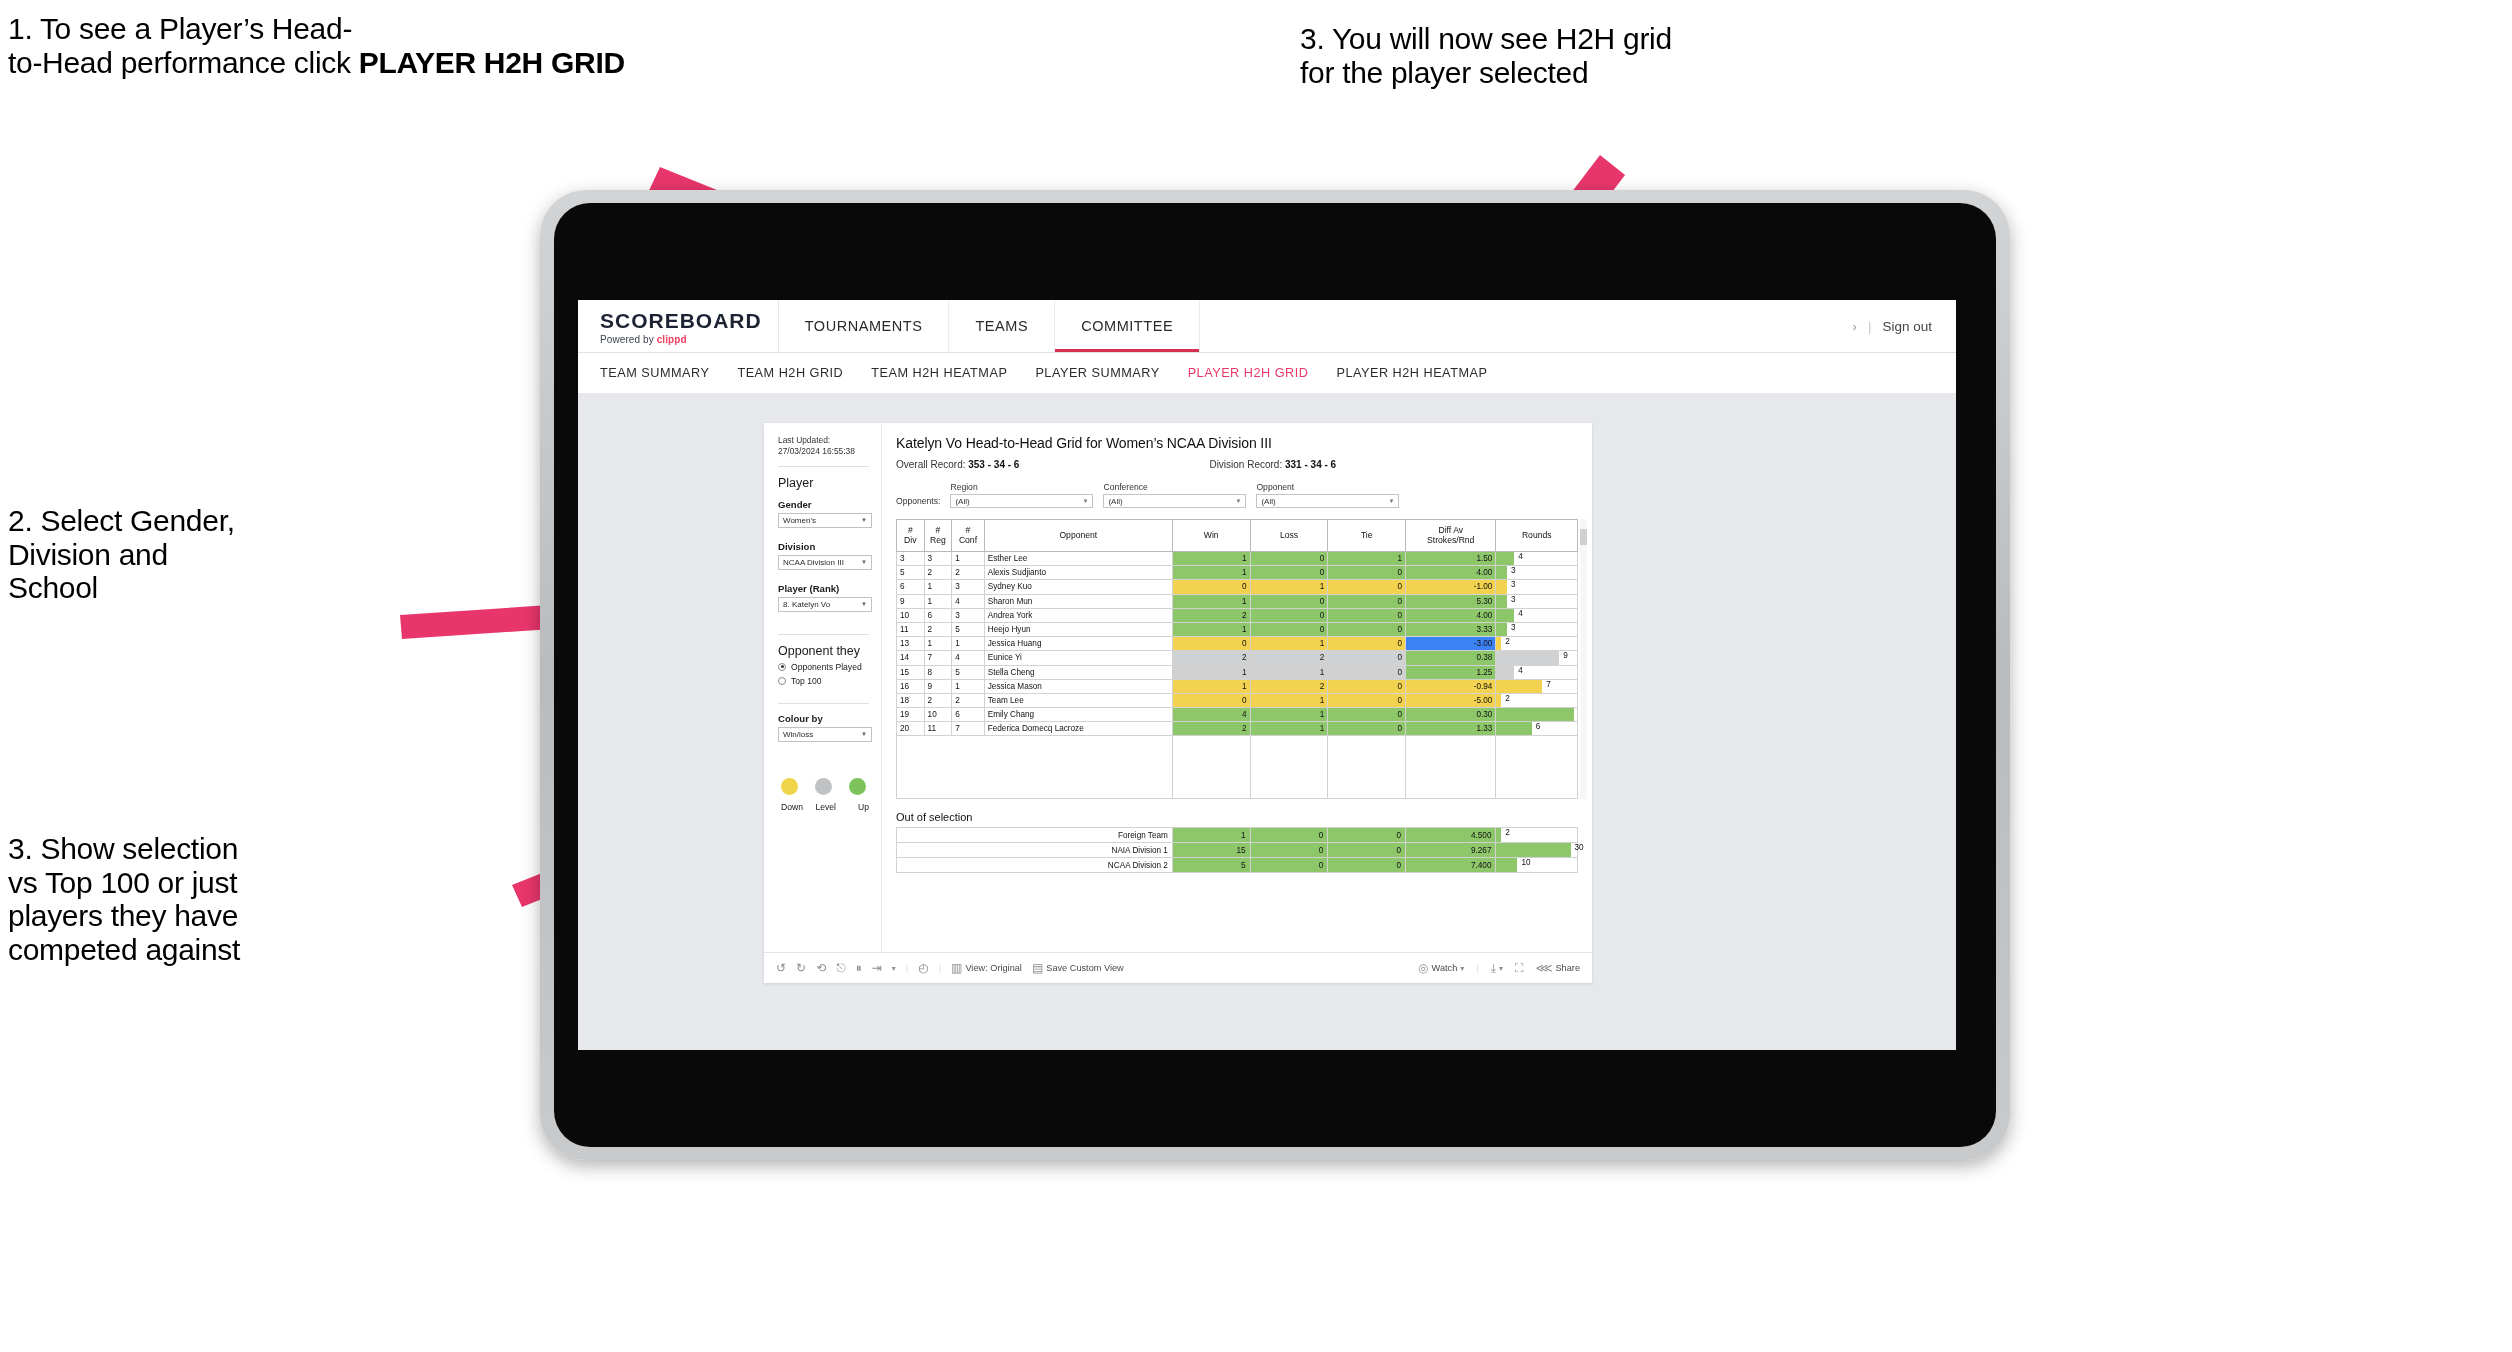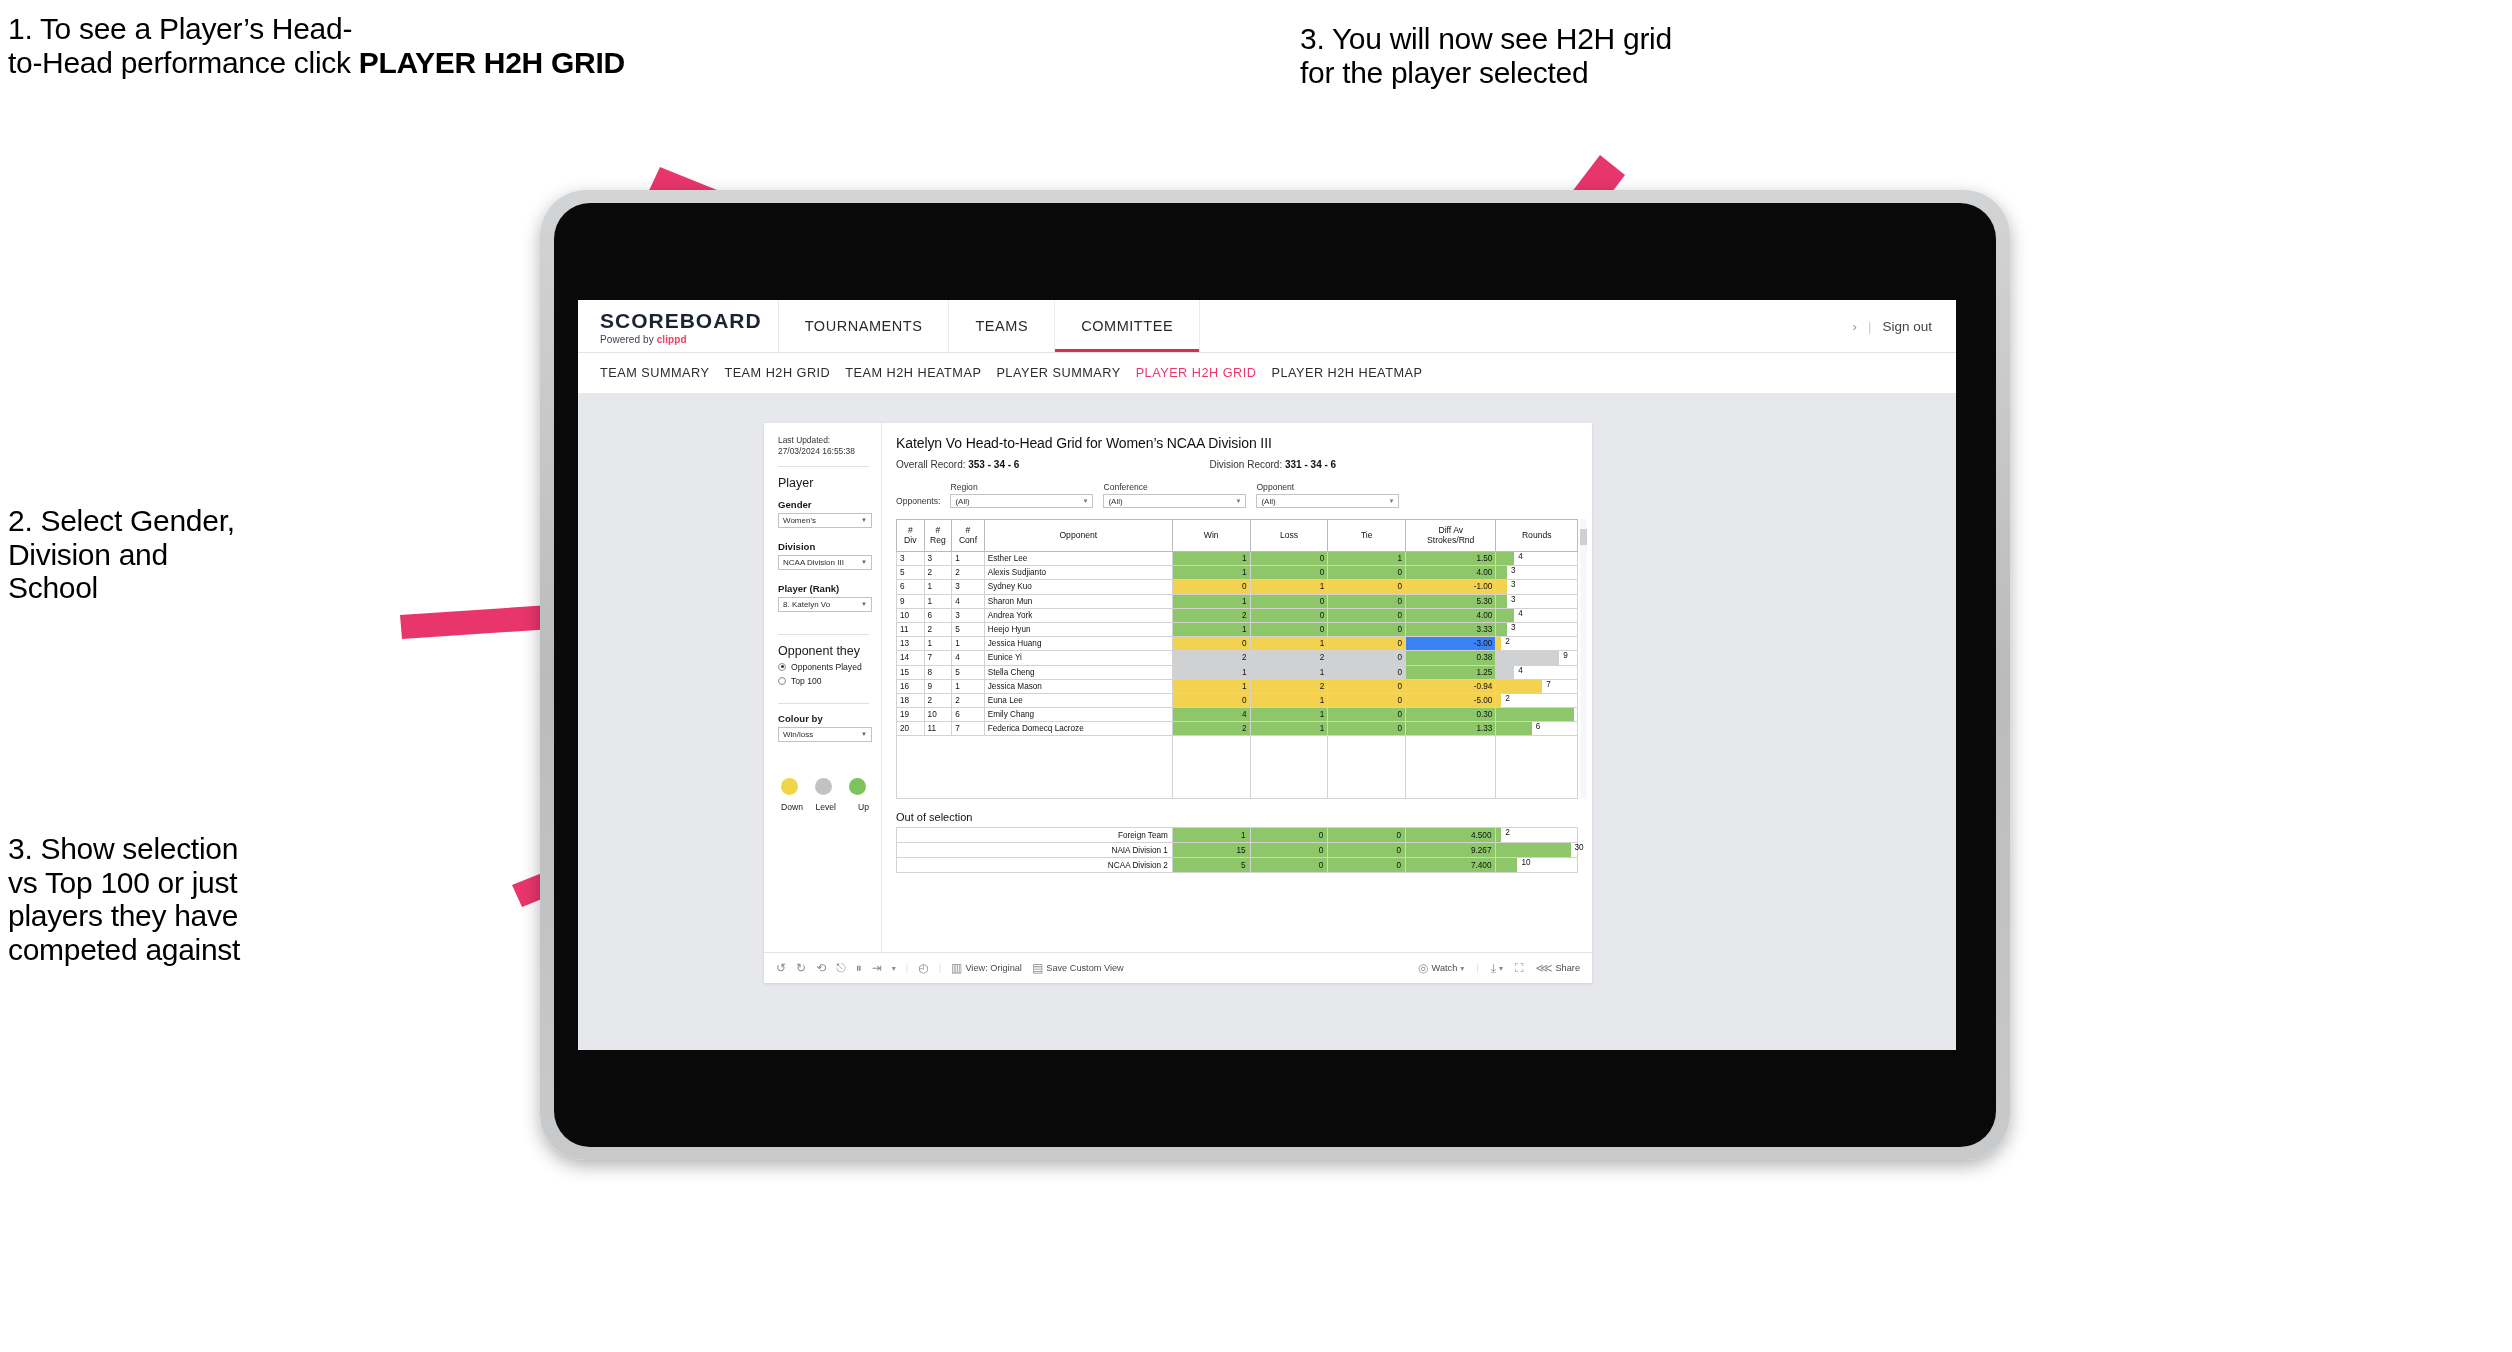--- a/index.html
+++ b/index.html
@@ -39,21 +39,21 @@
   .topnav .item{display:flex;align-items:center;padding:0 26px;font-size:14.5px;
                 color:#2a2a2a;letter-spacing:.55px;border-right:1px solid #ececec;
                 cursor:pointer;}
   .topnav .item.active{box-shadow:inset 0 -3px 0 #d4304f;}
   .topright{margin-left:auto;display:flex;align-items:center;gap:11px;
             padding-right:24px;font-size:13.5px;color:#444;}
   .topright .chev{color:#999;font-size:13px;}
   .topright .pipe{color:#c9c9c9;}
 
   .subnav{height:40px;background:#fff;display:flex;align-items:center;
-          padding-left:22px;gap:15px;border-bottom:1px solid #d9d9da;}
+          padding-left:22px;gap:28px;border-bottom:1px solid #d9d9da;}
   .subnav .tab{font-size:12.7px;letter-spacing:.5px;color:#2c2c2c;cursor:pointer;}
   .subnav .tab.active{color:#e8386b;}
 
   
   #workspace{position:absolute;left:0;right:0;top:93px;bottom:0;background:#e6e8ec;}
   #viz{position:absolute;left:186px;top:30px;width:828px;height:560px;background:#fff;
        box-shadow:0 1px 3px rgba(0,0,0,.10);display:flex;flex-direction:column;}
   .vizbody{flex:1;display:flex;min-height:0;}
 
   
@@ -416,21 +416,21 @@
                       <td class="r" style="background:#f2d24e">1</td>
                       <td class="r" style="background:#f2d24e">2</td>
                       <td class="r" style="background:#f2d24e">0</td>
                       <td class="r" style="background:#f2d24e">-0.94</td>
                       <td class="bar"><i style="width:57%;background:#f2d24e"></i><span style="position:absolute;left:57%;top:0">7</span>&nbsp;</td>
                     </tr>
                     <tr>
                       <td class="l">18</td>
                       <td class="l">2</td>
                       <td class="l">2</td>
-                      <td class="l">Euna Lee</td>
+                      <td class="l">Team Lee</td>
                       <td class="r" style="background:#f2d24e">0</td>
                       <td class="r" style="background:#f2d24e">1</td>
                       <td class="r" style="background:#f2d24e">0</td>
                       <td class="r" style="background:#f2d24e">-5.00</td>
                       <td class="bar"><i style="width:6%;background:#f2d24e"></i><span style="position:absolute;left:6%;top:0">2</span>&nbsp;</td>
                     </tr>
                     <tr>
                       <td class="l">19</td>
                       <td class="l">10</td>
                       <td class="l">6</td>

